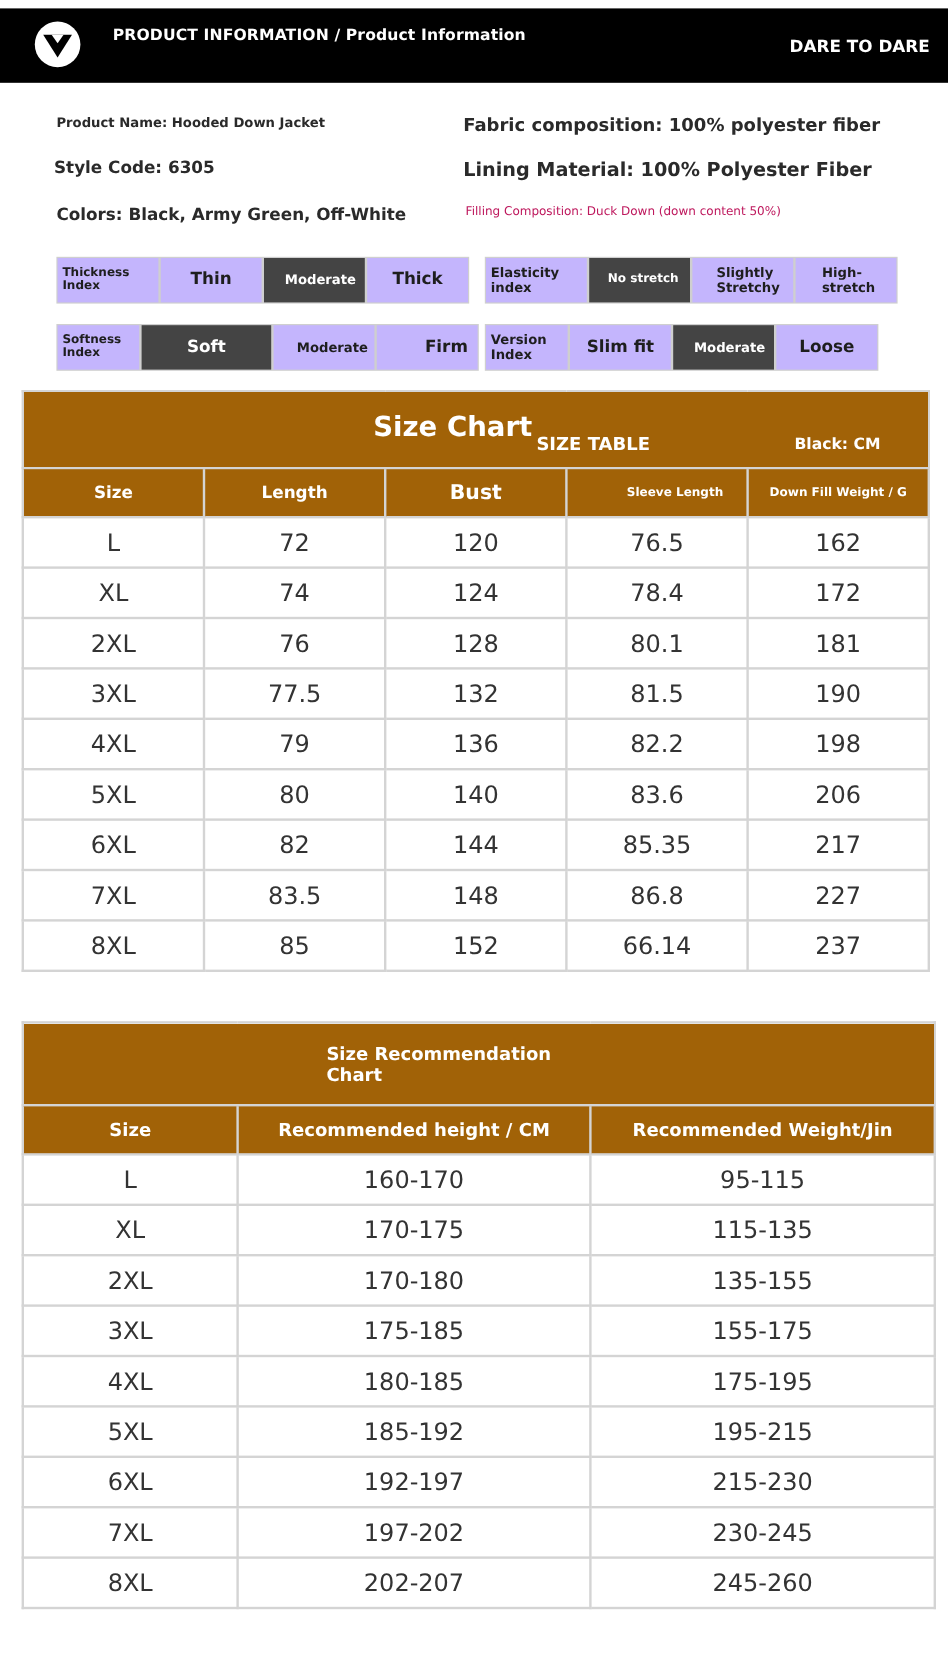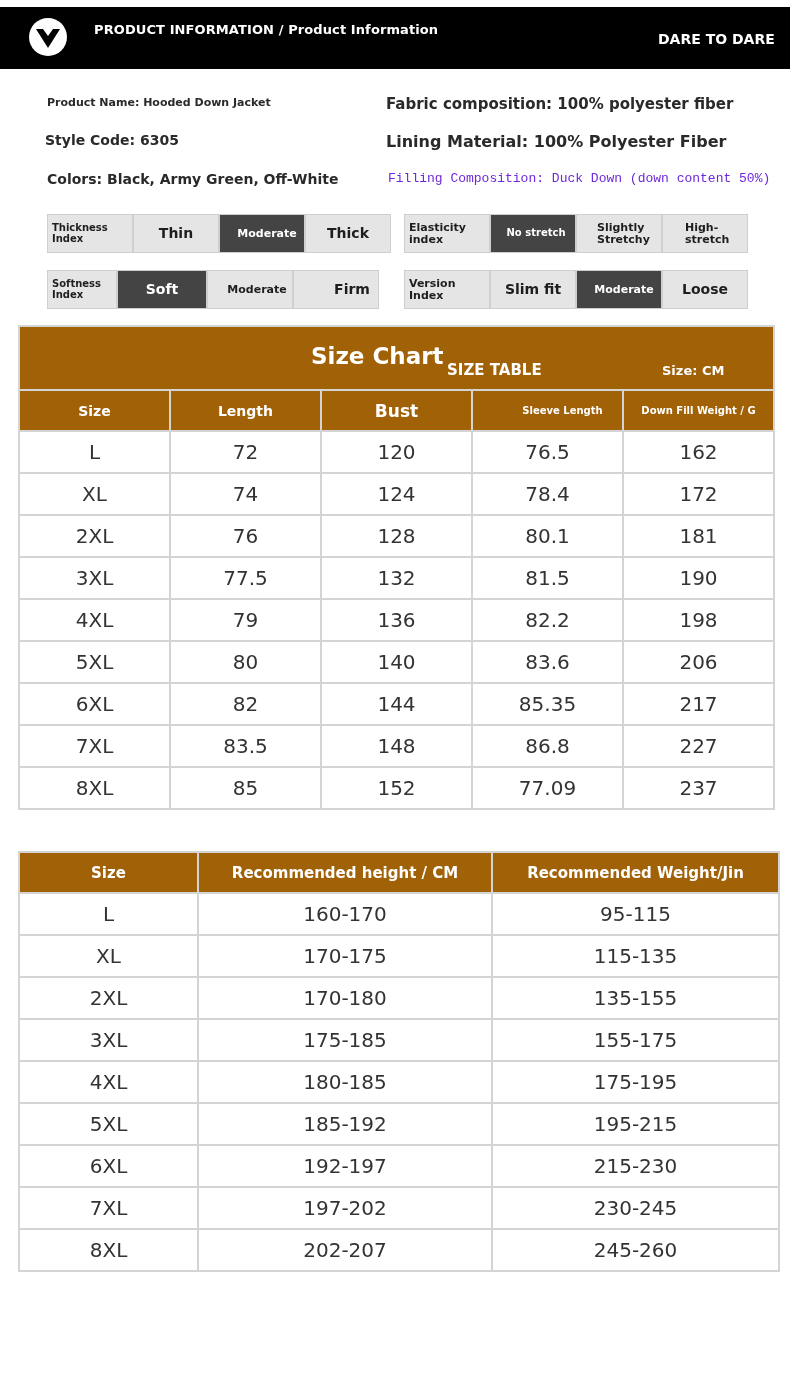--- a/index.html
+++ b/index.html
@@ -7,21 +7,21 @@
 
   .topbar { position: absolute; left: 0; top: 7px; width: 790px; height: 62px; background: #000; }
   .logo { position: absolute; left: 29px; top: 11px; width: 38px; height: 38px; border-radius: 50%; background: #fff; }
   .logo svg { position: absolute; left: 0; top: 0; }
   .topbar-title { position: absolute; left: 94px; top: 15px; color: #fff; font-weight: bold; font-size: 13px; letter-spacing: 0.1px; white-space: nowrap; }
   .topbar-slogan { position: absolute; left: 658px; top: 24px; color: #fff; font-weight: bold; font-size: 14px; white-space: nowrap; }
 
   .info { position: absolute; font-weight: bold; color: #2a2a2a; white-space: nowrap; }
 
   .idx-row { position: absolute; height: 39px; display: flex; background: #cfcfcf; padding: 1px; gap: 2px; }
-  .idx-cell { height: 37px; background: #e5e5e5; display: flex; align-items: center; justify-content: center; font-weight: bold; color: #1e1e1e; text-align: left; line-height: 1.05; }
+  .idx-cell { height: 37px; background: #c4b5fd; display: flex; align-items: center; justify-content: center; font-weight: bold; color: #1e1e1e; text-align: left; line-height: 1.05; }
   .idx-cell.label { justify-content: flex-start; padding-left: 4px; font-size: 10px; }
   .idx-cell.sel { background: #444444; color: #fff; }
   .idx-cell.big { font-size: 14px; }
   .idx-cell.sm { font-size: 11px; }
 
   table { border-collapse: collapse; position: absolute; table-layout: fixed; }
   td, th { border: 2px solid #d4d4d4; text-align: center; }
   .hdr { background: #a16207; color: #fff; font-weight: bold; }
   .data td { height: 42px; font-size: 20px; color: #333; font-family: "Liberation Sans Narrow", "DejaVu Sans", sans-serif; }
 </style>
@@ -37,64 +37,64 @@
   </div>
   <div class="topbar-title">PRODUCT INFORMATION / Product Information</div>
   <div class="topbar-slogan">DARE TO DARE</div>
 </div>
 
 <div class="info" style="left:47px;top:96px;font-size:11px;text-align:right;">Product Name: Hooded Down Jacket</div>
 <div class="info" style="left:45px;top:132px;font-size:14px;">Style Code: 6305</div>
 <div class="info" style="left:47px;top:171px;font-size:14px;">Colors: Black, Army Green, Off-White</div>
 <div class="info" style="left:386px;top:95px;font-size:15px;">Fabric composition: 100% polyester fiber</div>
 <div class="info" style="left:386px;top:132px;font-size:16px;">Lining Material: 100% Polyester Fiber</div>
-<div class="info" style="left:388px;top:171px;font-size:13px;font-weight:normal;color:#6d28d9;font-family:Liberation Mono, monospace;">Filling Composition: Duck Down (down content 50%)</div>
+<div class="info" style="left:388px;top:171px;font-size:10px;font-weight:normal;color:#be185d;">Filling Composition: Duck Down (down content 50%)</div>
 
 <div class="idx-row" style="left:47px;top:214px;">
   <div class="idx-cell label" style="width:84px;">Thickness Index</div>
   <div class="idx-cell big" style="width:84px;">Thin</div>
   <div class="idx-cell sel sm" style="width:84px;padding-left:10px;">Moderate</div>
   <div class="idx-cell big" style="width:84px;">Thick</div>
 </div>
 
 <div class="idx-row" style="left:404px;top:214px;">
   <div class="idx-cell label" style="width:84px;font-size:11px;">Elasticity index</div>
   <div class="idx-cell sel" style="width:84px;font-size:10px;padding-left:6px;">No stretch</div>
   <div class="idx-cell" style="width:84px;font-size:11px;justify-content:flex-start;padding-left:20px;">Slightly Stretchy</div>
   <div class="idx-cell" style="width:84px;font-size:11px;justify-content:flex-start;padding-left:22px;padding-right:18px;">High-stretch</div>
 </div>
 
 <div class="idx-row" style="left:47px;top:270px;">
   <div class="idx-cell label" style="width:68px;font-size:10px;">Softness Index</div>
-  <div class="idx-cell sel big" style="width:88px;">Soft</div>
+  <div class="idx-cell sel big" style="width:108px;">Soft</div>
   <div class="idx-cell sm" style="width:84px;padding-left:14px;">Moderate</div>
   <div class="idx-cell big" style="width:84px;padding-left:32px;">Firm</div>
 </div>
 
 <div class="idx-row" style="left:404px;top:270px;">
-  <div class="idx-cell label" style="width:84px;font-size:11px;">Version Index</div>
+  <div class="idx-cell label" style="width:68px;font-size:11px;">Version Index</div>
   <div class="idx-cell big" style="width:84px;">Slim fit</div>
   <div class="idx-cell sel sm" style="width:84px;padding-left:10px;">Moderate</div>
   <div class="idx-cell big" style="width:84px;">Loose</div>
 </div>
 
 <table style="left:18px;top:325px;width:757px;">
   <colgroup>
       <col style="width:151px">
       <col style="width:151px">
       <col style="width:151px">
       <col style="width:151px">
       <col style="width:151px">
     </colgroup>
   <tbody>
       <tr>
     <td colspan="5" class="hdr" style="height:64px;position:relative;">
       <span style="position:absolute;left:291px;top:16px;font-size:23px;">Size Chart</span>
       <span style="position:absolute;left:427px;top:34px;font-size:15px;font-weight:bold;">SIZE  TABLE</span>
-      <span style="position:absolute;left:642px;top:36px;font-size:13px;">Size: CM</span>
+      <span style="position:absolute;left:642px;top:36px;font-size:13px;">Black: CM</span>
     </td>
   </tr>
   <tr class="hdr" style="height:41px;">
     <td style="font-size:14px;">Size</td>
     <td style="font-size:14px;">Length</td>
     <td style="font-size:17px;">Bust</td>
     <td style="font-size:10px;padding-left:30px;">Sleeve Length</td>
     <td style="font-size:10px;">Down Fill Weight / G</td>
   </tr>
   <tr class="data">
@@ -150,33 +150,38 @@
         <td>7XL</td>
         <td>83.5</td>
         <td>148</td>
         <td>86.8</td>
         <td>227</td>
       </tr>
   <tr class="data">
         <td>8XL</td>
         <td>85</td>
         <td>152</td>
-        <td>77.09</td>
+        <td>66.14</td>
         <td>237</td>
       </tr>
 </tbody>
   </table>
 
 <table style="left:18px;top:851px;width:760px;">
   <colgroup>
       <col style="width:179px">
       <col style="width:294px">
       <col style="width:287px">
     </colgroup>
   <tbody>
+      <tr>
+    <td colspan="3" class="hdr" style="height:69px;position:relative;">
+      <span style="position:absolute;left:252px;top:16px;width:200px;text-align:left;font-size:15px;line-height:18px;">Size Recommendation Chart</span>
+    </td>
+  </tr>
   <tr class="hdr" style="height:41px;">
     <td style="font-size:15px;">Size</td>
     <td style="font-size:15px;">Recommended height / CM</td>
     <td style="font-size:15px;">Recommended Weight/Jin</td>
   </tr>
   <tr class="data">
         <td>L</td>
         <td>160-170</td>
         <td>95-115</td>
       </tr>

